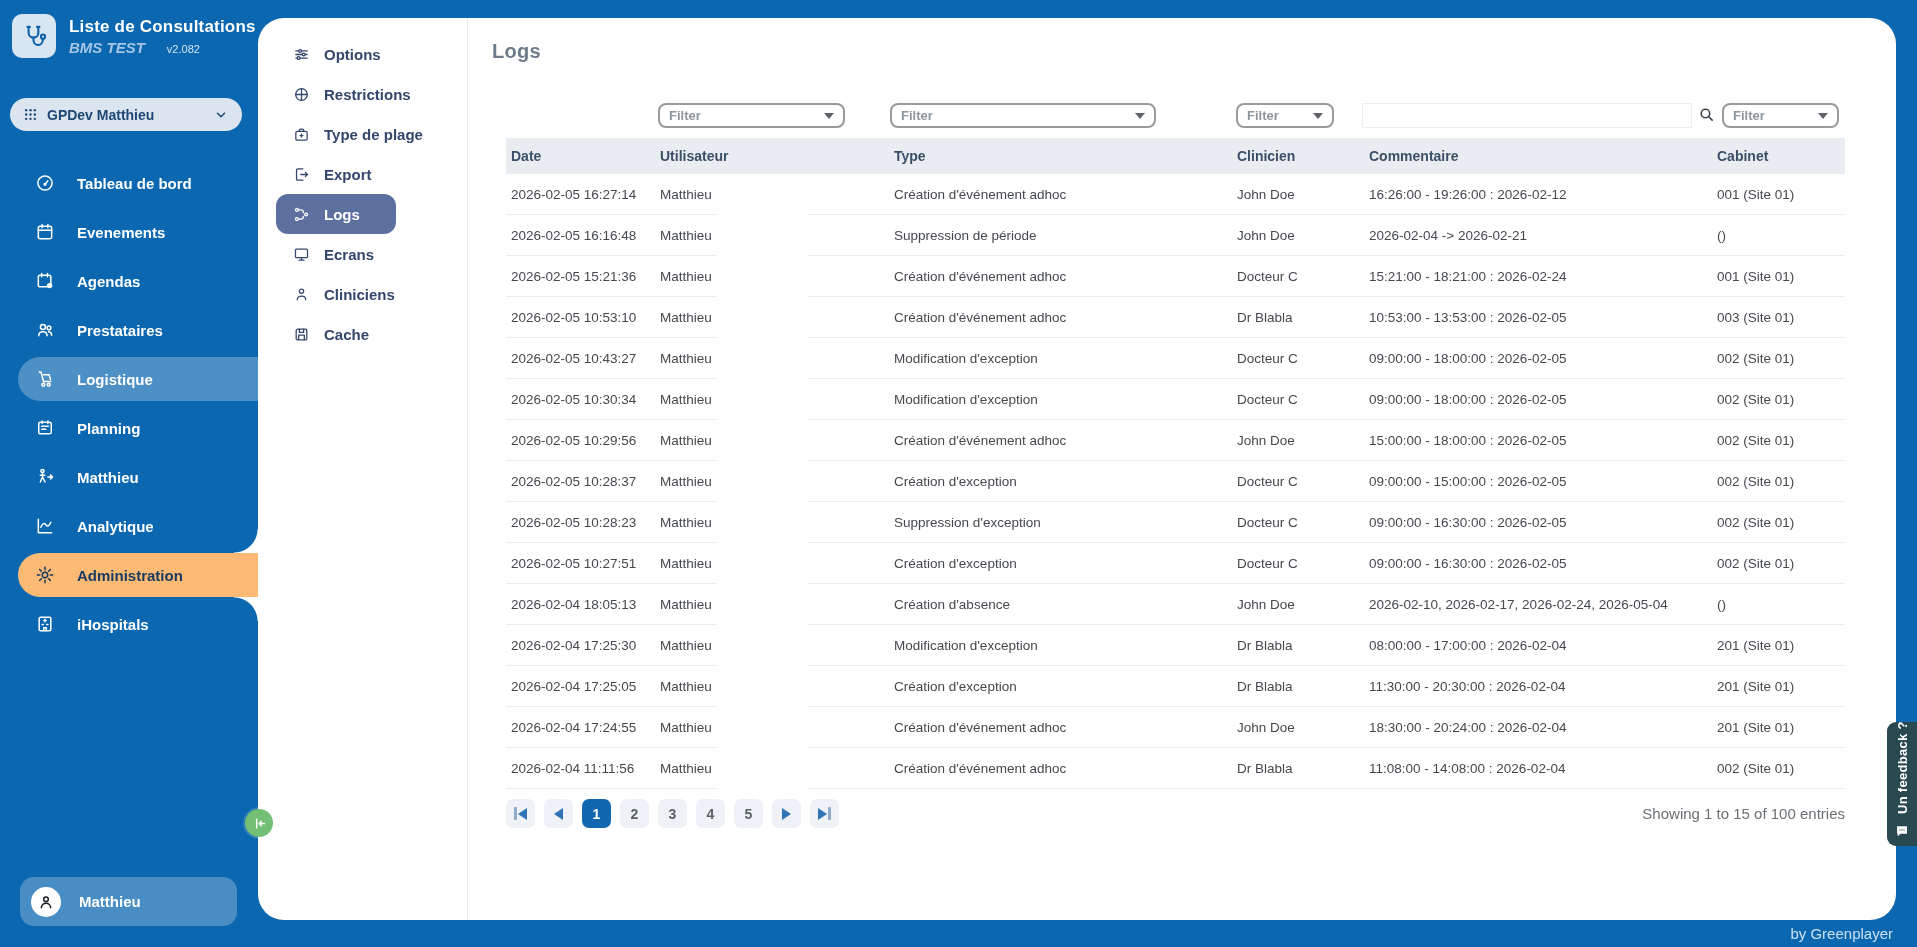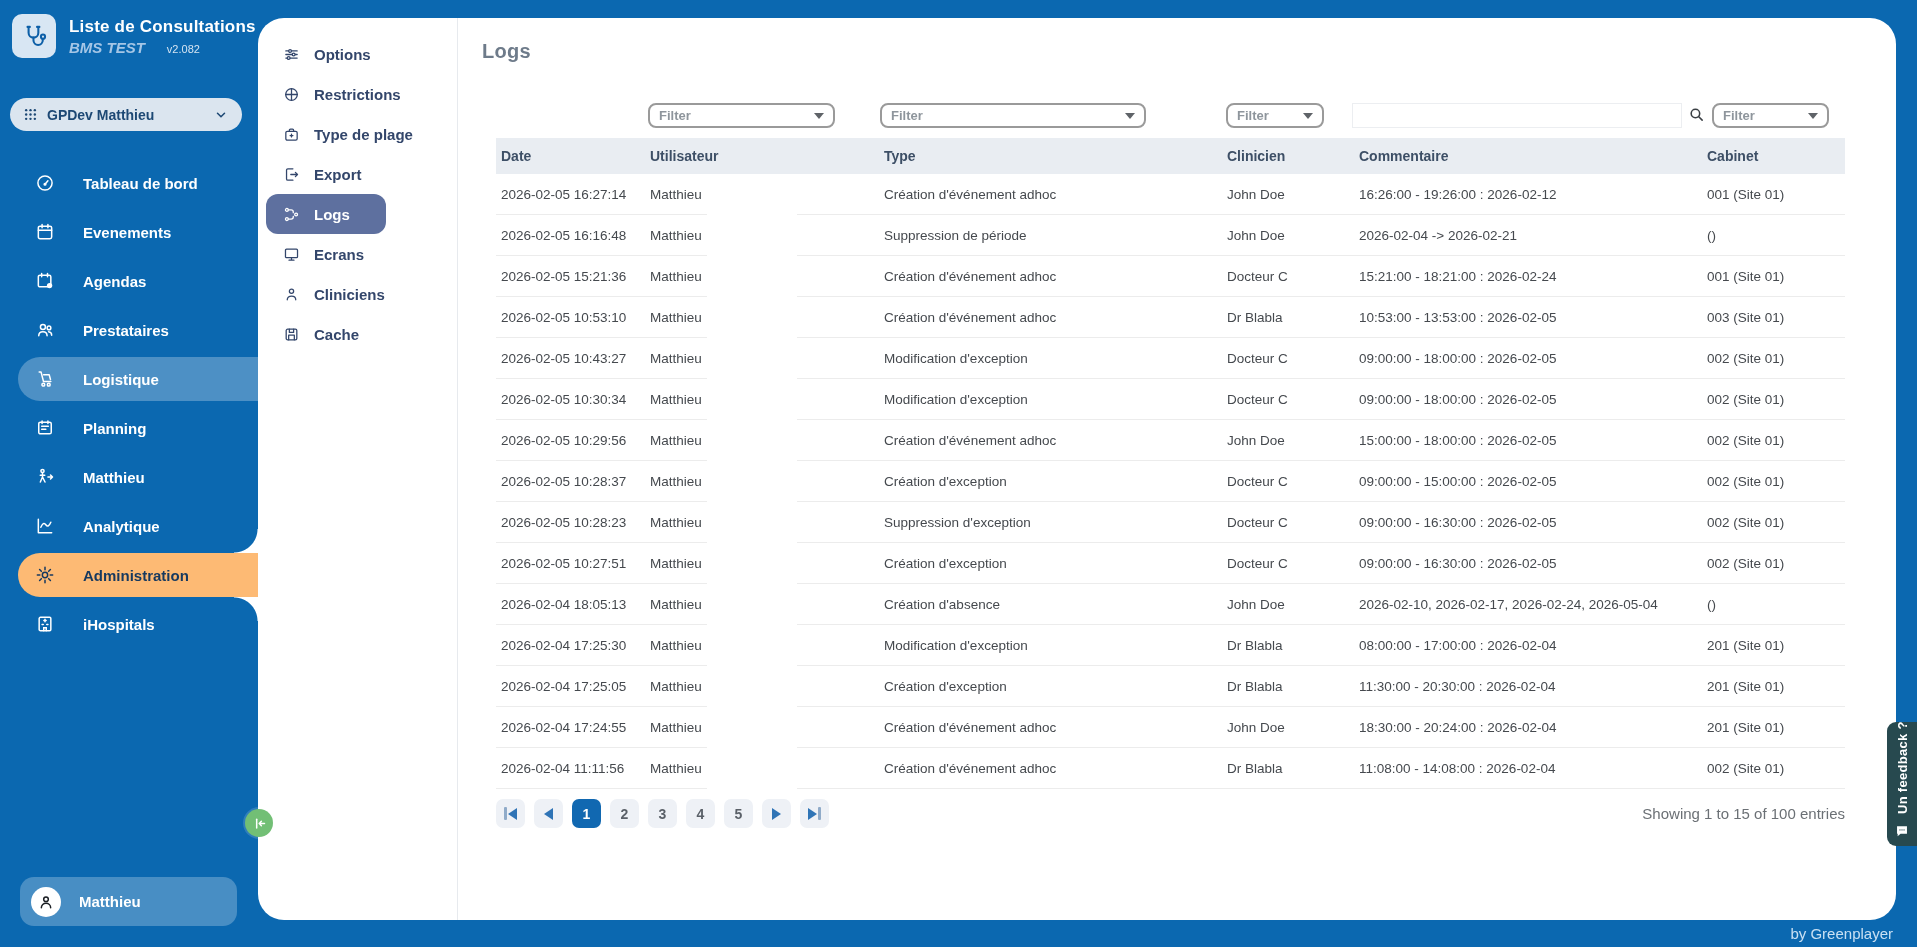--- a/index.html
+++ b/index.html
@@ -11,38 +11,38 @@
   .brand{position:absolute;top:14px;left:12px;display:flex;gap:13px;align-items:center;}
   .brand-icon{width:44px;height:44px;border-radius:10px;background:#d8e6f3;display:flex;align-items:center;justify-content:center;}
   .brand-title{font-size:17px;font-weight:700;color:#fff;letter-spacing:.2px;}
   .brand-sub{display:flex;align-items:baseline;gap:22px;margin-top:2px;}
   .bms{font-style:italic;font-weight:700;color:#a5c6e6;font-size:15px;}
   .ver{color:#d4e4f2;font-size:11px;}
   .workspace{position:absolute;top:98px;left:10px;width:232px;height:33px;background:#dbe5ef;border-radius:17px;
              display:flex;align-items:center;gap:10px;padding:0 14px;box-sizing:border-box;color:#1d4874;font-weight:700;font-size:14px;cursor:pointer;}
   .workspace .chev{margin-left:auto;display:flex;}
   .nav{position:absolute;top:161px;left:0;width:258px;}
-  .nav-item{position:relative;height:44px;margin:0 0 5px 18px;display:flex;align-items:center;gap:28px;
+  .nav-item{position:relative;height:44px;margin:0 0 5px 18px;display:flex;align-items:center;gap:22px;
             padding-left:16px;color:#fff;font-size:15px;font-weight:600;border-radius:22px 0 0 22px;cursor:pointer;}
   .nav-item .nico{width:21px;height:21px;display:flex;align-items:center;justify-content:center;flex:0 0 auto;}
   .nav-item.hovered{background:rgba(255,255,255,.27);}
   .nav-item.active{background:#fdba74;color:#16395f;}
   .nav-item.active::before{content:'';position:absolute;right:0;top:-24px;width:24px;height:24px;
             background:radial-gradient(circle 24px at 0 0,transparent 23px,#fff 24px);}
   .nav-item.active::after{content:'';position:absolute;right:0;top:44px;width:24px;height:24px;
             background:radial-gradient(circle 24px at 0 100%,transparent 23px,#fff 24px);}
   .user-chip{position:absolute;left:20px;top:877px;width:217px;height:49px;border-radius:14px;background:rgba(255,255,255,.25);
              display:flex;align-items:center;gap:18px;padding-left:11px;box-sizing:border-box;color:#fff;font-weight:700;font-size:15px;cursor:pointer;}
   .avatar{width:30px;height:30px;background:#fff;border-radius:50%;display:flex;align-items:center;justify-content:center;}
   .collapse-btn{position:absolute;left:245px;top:809px;width:28px;height:28px;border-radius:50%;background:#72bf75;
                 display:flex;align-items:center;justify-content:center;z-index:6;cursor:pointer;box-shadow:0 0 0 2px rgba(255,255,255,.15);}
 
   
   .panel{position:absolute;left:258px;top:18px;width:1638px;height:902px;background:#fff;border-radius:26px;display:flex;z-index:2;}
-  .subnav{width:200px;flex:0 0 200px;border-right:1px solid #e7eaee;box-sizing:border-box;padding-top:16px;}
+  .subnav{width:200px;flex:0 0 200px;border-right:1px solid #e7eaee;box-sizing:border-box;padding-top:16px;margin-left:10px;}
   .sub-item{height:40px;display:flex;align-items:center;gap:14px;padding-left:24px;color:#33466b;font-size:15px;font-weight:600;cursor:pointer;}
   .sub-item .sico{width:18px;height:18px;display:flex;align-items:center;justify-content:center;flex:0 0 auto;}
   .sub-item.active{background:#5e709f;color:#fff;border-radius:12px;margin-left:8px;width:104px;padding-left:16px;}
 
   .content{flex:1;position:relative;}
   .page-title{margin:22px 0 0 24px;font-size:20px;font-weight:700;color:#6e7b8a;letter-spacing:.3px;}
 
   .table-area{position:absolute;left:38px;right:51px;top:82px;}
   .filter-row{position:relative;height:33px;}
   .fselect{position:absolute;top:3px;height:25px;border:2px solid #9a9a9a;border-radius:8px;background:#fff;

